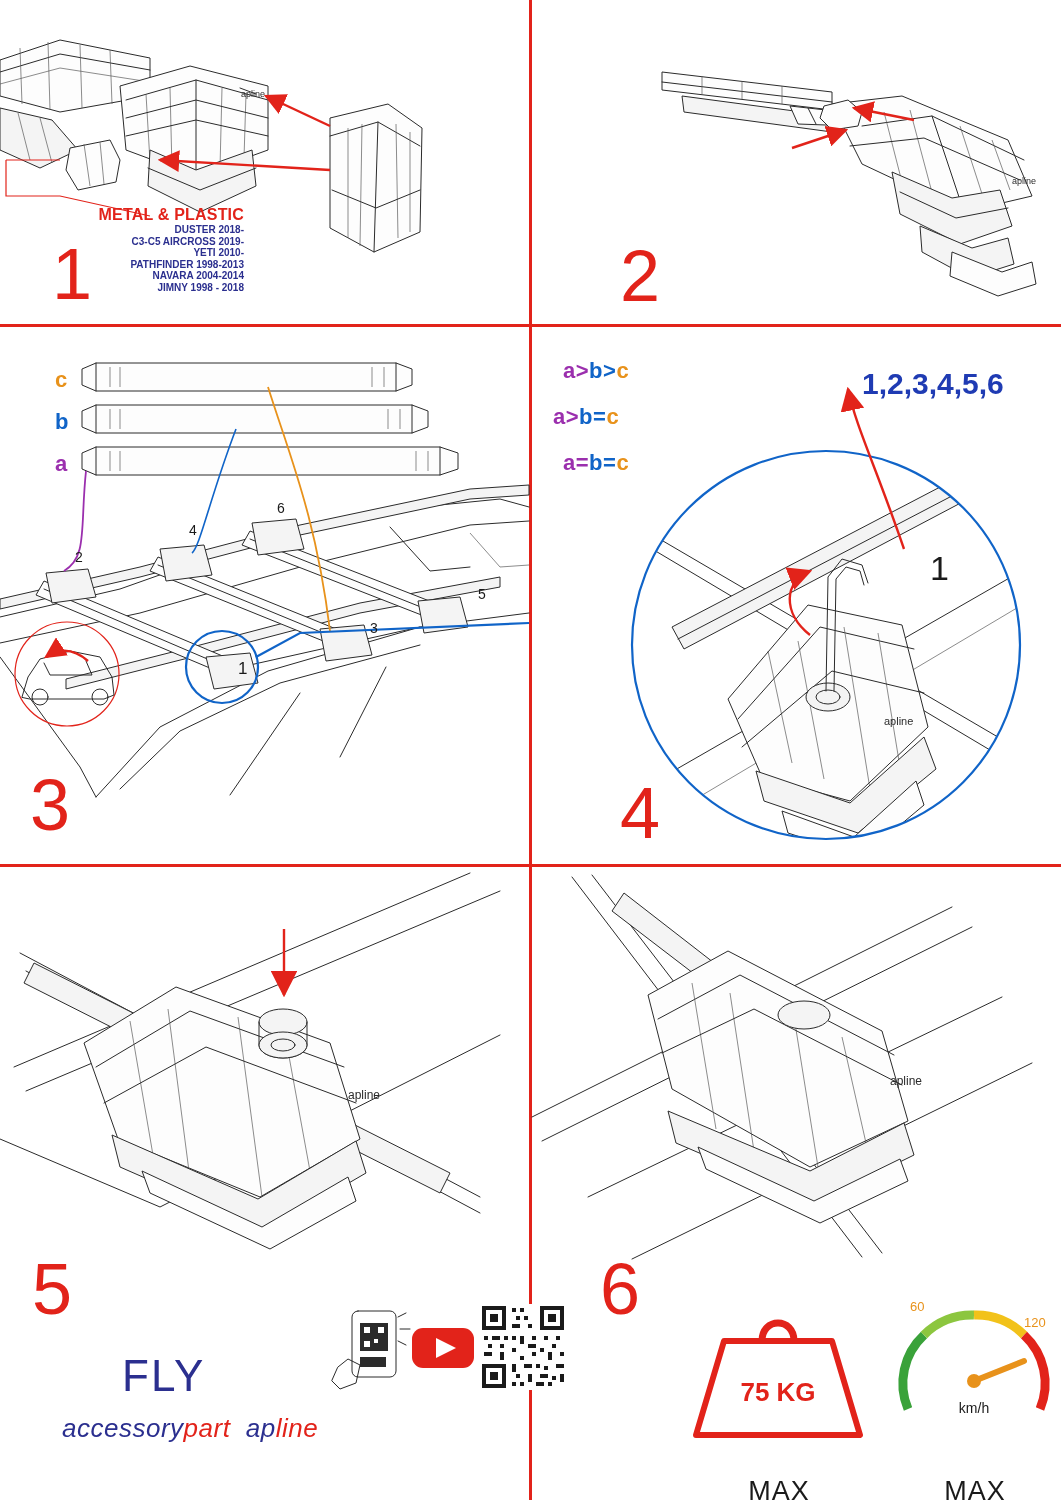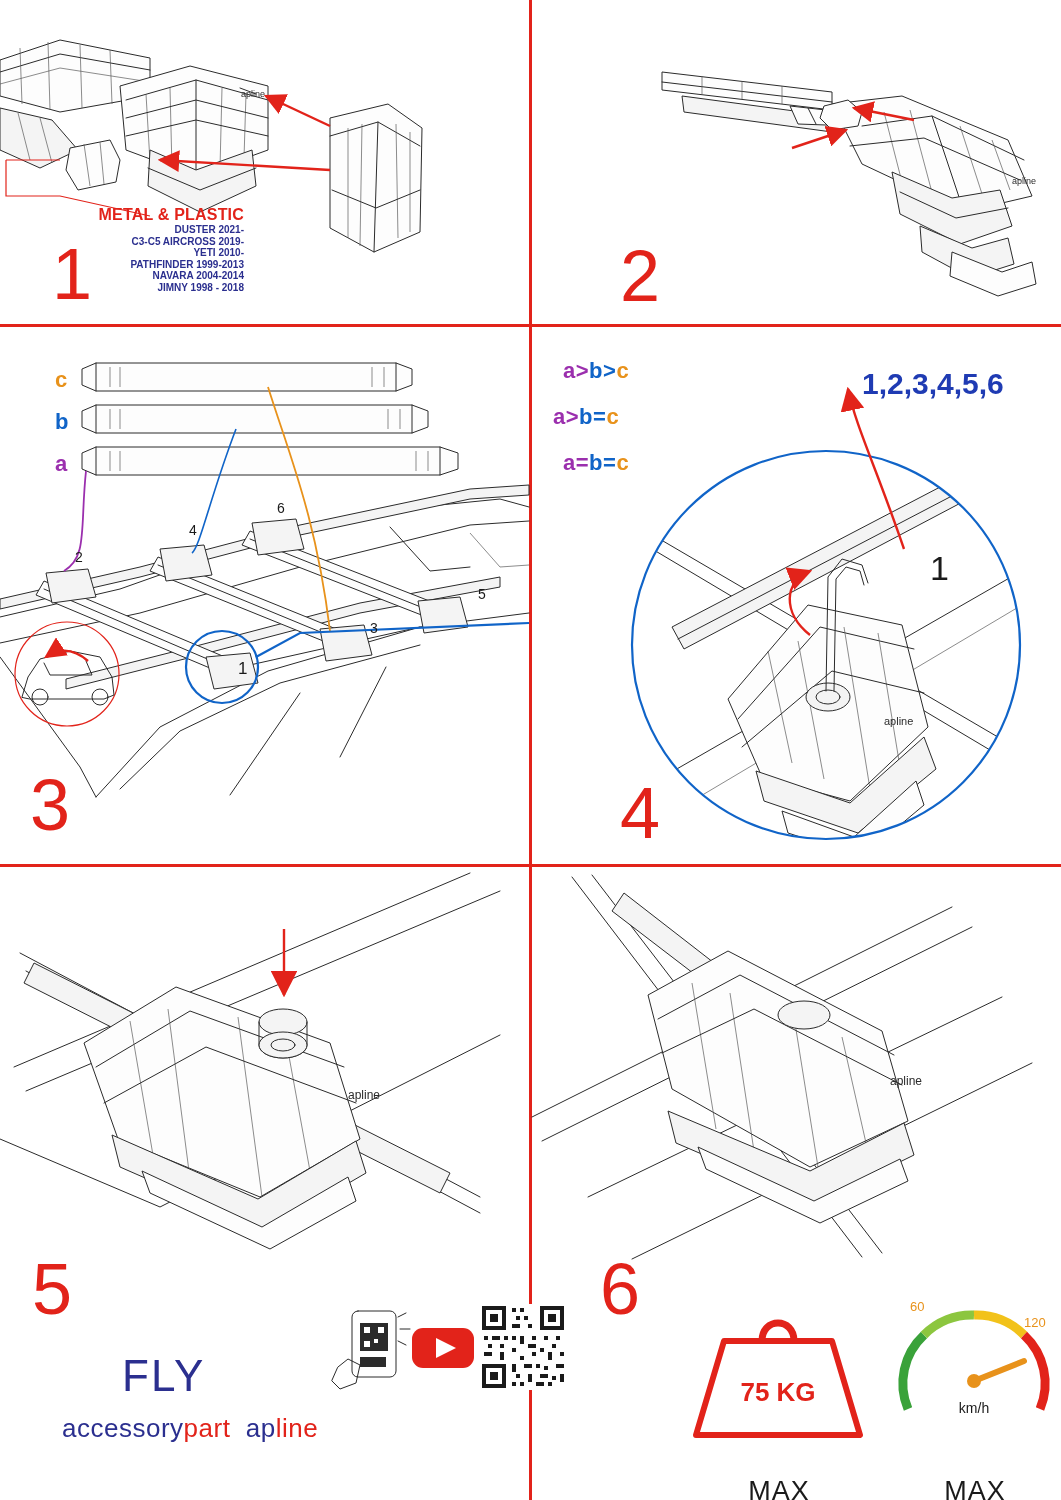--- a/index.html
+++ b/index.html
@@ -92,24 +92,24 @@
       <defs>
         <marker id="ah1" markerWidth="9" markerHeight="9" refX="8" refY="4.5" orient="auto">
           <path d="M0 0 L9 4.5 L0 9 Z" fill="#e2231a"></path>
         </marker>
       </defs>
     </svg>
 
     <div style="position:absolute;left:14px;top:206px;width:230px;text-align:right;">
       <div class="metal-title">METAL &amp; PLASTIC</div>
       <div class="metal-list">
-        <div>DUSTER 2021-</div>
+        <div>DUSTER 2018-</div>
         <div>C3-C5 AIRCROSS 2019-</div>
         <div>YETI 2010-</div>
-        <div>PATHFINDER 1999-2013</div>
+        <div>PATHFINDER 1998-2013</div>
         <div>NAVARA 2004-2014</div>
         <div>JIMNY 1998 - 2018</div>
       </div>
     </div>
 
     <div class="stepnum big" style="left:52px;top:238px;">1</div>
   </div>
 
   <div class="panel" style="left:532px;top:0;width:529px;height:324px;">
     <svg width="529" height="324" viewBox="0 0 529 324">
@@ -328,21 +328,21 @@
       <ellipse cx="283" cy="178" rx="24" ry="13" class="ln-f2"></ellipse>
       <ellipse cx="283" cy="178" rx="12" ry="6" class="ln"></ellipse>
       <text x="348" y="232" font-size="12" fill="#2b2b2b" font-family="Liberation Sans, sans-serif">apline</text>
 
       <path class="red" d="M284 62 L284 128" marker-end="url(#ah5)"></path>
     </svg>
 
     <div class="stepnum big" style="left:32px;top:386px;">5</div>
 
     <div style="position:absolute;left:122px;top:484px;text-align:center;" class="fly">FLY</div>
-    <div style="position:absolute;left:62px;top:546px;" class="brandline">
+    <div style="position:absolute;left:62px;top:546px;font-style:italic;" class="brandline">
       <span>accessory</span><span class="hi">part</span>&nbsp;&nbsp;<span>ap</span><span class="hi">line</span>
     </div>
 
     <svg width="80" height="100" style="position:absolute;left:330px;top:440px;">
       <rect x="22" y="4" width="44" height="66" rx="6" class="ln" fill="#fff"></rect>
       <rect x="30" y="16" width="28" height="28" fill="#2b2b2b"></rect>
       <rect x="34" y="20" width="6" height="6" fill="#fff"></rect>
       <rect x="48" y="20" width="6" height="6" fill="#fff"></rect>
       <rect x="34" y="34" width="6" height="6" fill="#fff"></rect>
       <rect x="44" y="32" width="4" height="4" fill="#fff"></rect>

